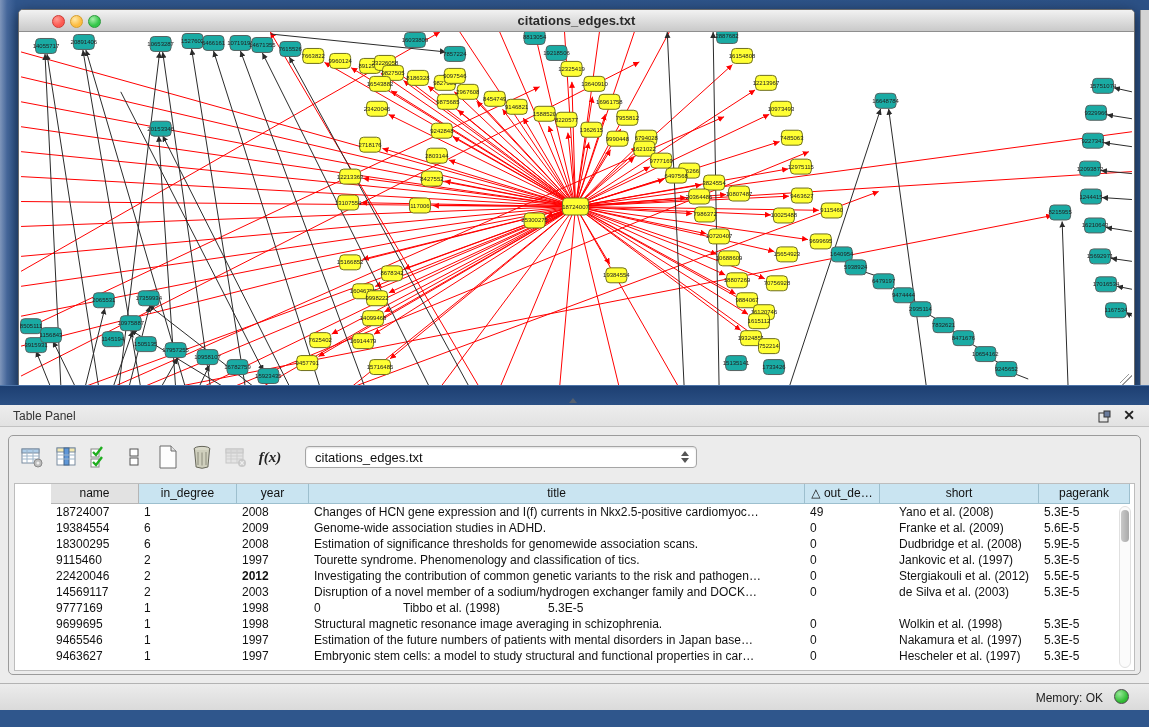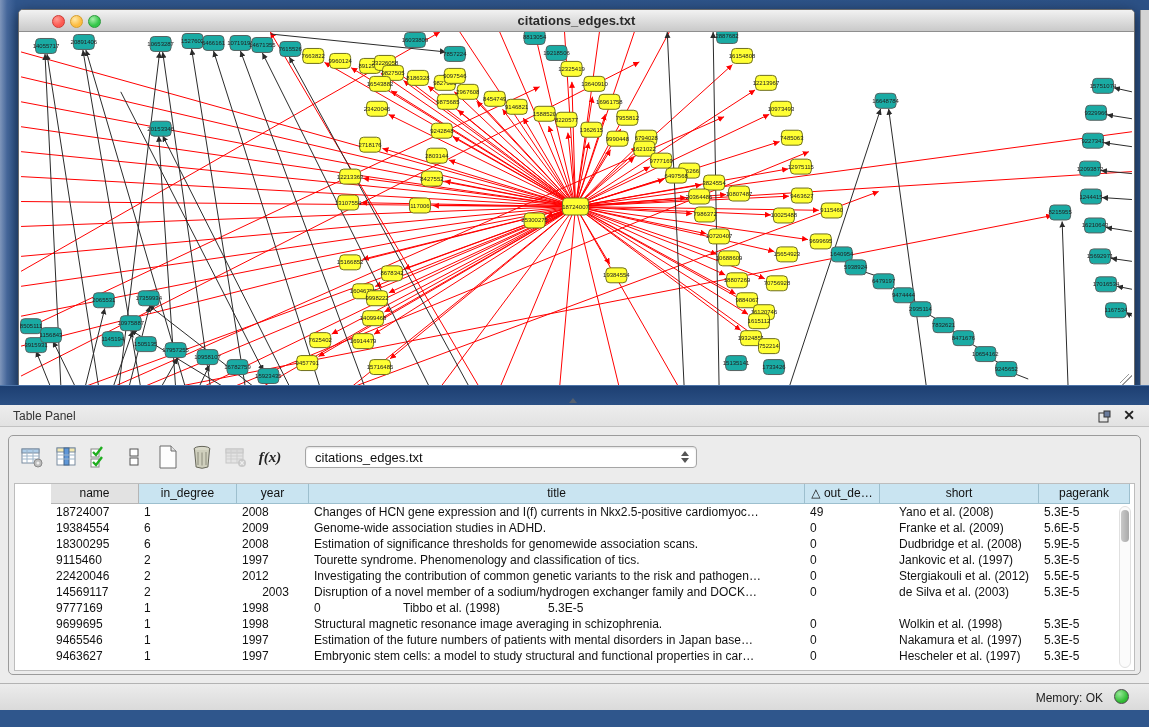--- a/index.html
+++ b/index.html
@@ -861,30 +861,30 @@
             <div class="td c1" style="width: 98px;">2</div>
             <div class="td c2" style="width: 72px;">1997</div>
             <div class="td c3" style="width: 496px;">Tourette syndrome. Phenomenology and classification of tics.</div>
             <div class="td c4" style="width: 75px;">0</div>
             <div class="td c5" style="width: 159px;">Jankovic et al. (1997)</div>
             <div class="td c6" style="width: 91px;">5.3E-5</div>
           </div>
           <div class="trow">
             <div class="td c0" style="width: 88px;">22420046</div>
             <div class="td c1" style="width: 98px;">2</div>
-            <div class="td c2" style="width: 72px;">2012</div>
+            <div class="td c2" style="width: 72px; font-weight: bold;">2012</div>
             <div class="td c3" style="width: 496px;">Investigating the contribution of common genetic variants to the risk and pathogen…</div>
             <div class="td c4" style="width: 75px;">0</div>
             <div class="td c5" style="width: 159px;">Stergiakouli et al. (2012)</div>
             <div class="td c6" style="width: 91px;">5.5E-5</div>
           </div>
           <div class="trow">
             <div class="td c0" style="width: 88px;">14569117</div>
             <div class="td c1" style="width: 98px;">2</div>
-            <div class="td c2" style="width: 72px; text-align: center;">2003</div>
+            <div class="td c2" style="width: 72px;">2003</div>
             <div class="td c3" style="width: 496px;">Disruption of a novel member of a sodium/hydrogen exchanger family and DOCK…</div>
             <div class="td c4" style="width: 75px;">0</div>
             <div class="td c5" style="width: 159px;">de Silva et al. (2003)</div>
             <div class="td c6" style="width: 91px;">5.3E-5</div>
           </div>
           <div class="trow">
             <div class="td c0" style="width: 88px;">9777169</div>
             <div class="td c1" style="width: 98px;">1</div>
             <div class="td c2" style="width: 72px;">1998</div>
             <div class="td c4" style="width: 75px;">0</div>

